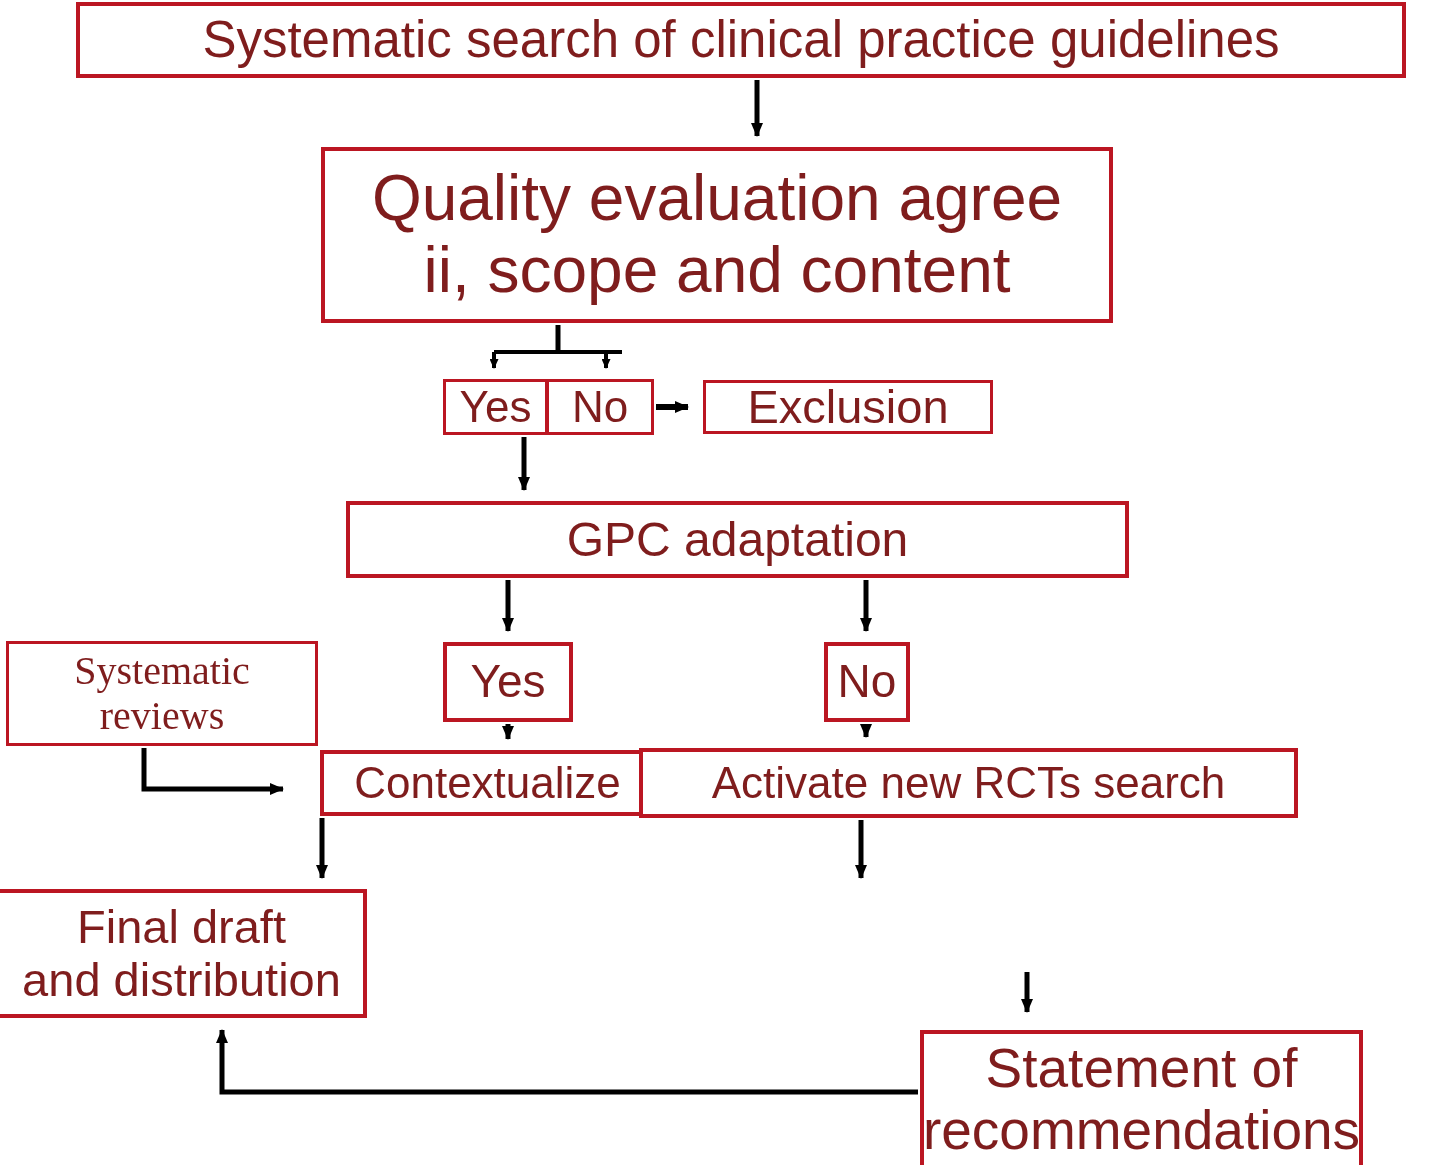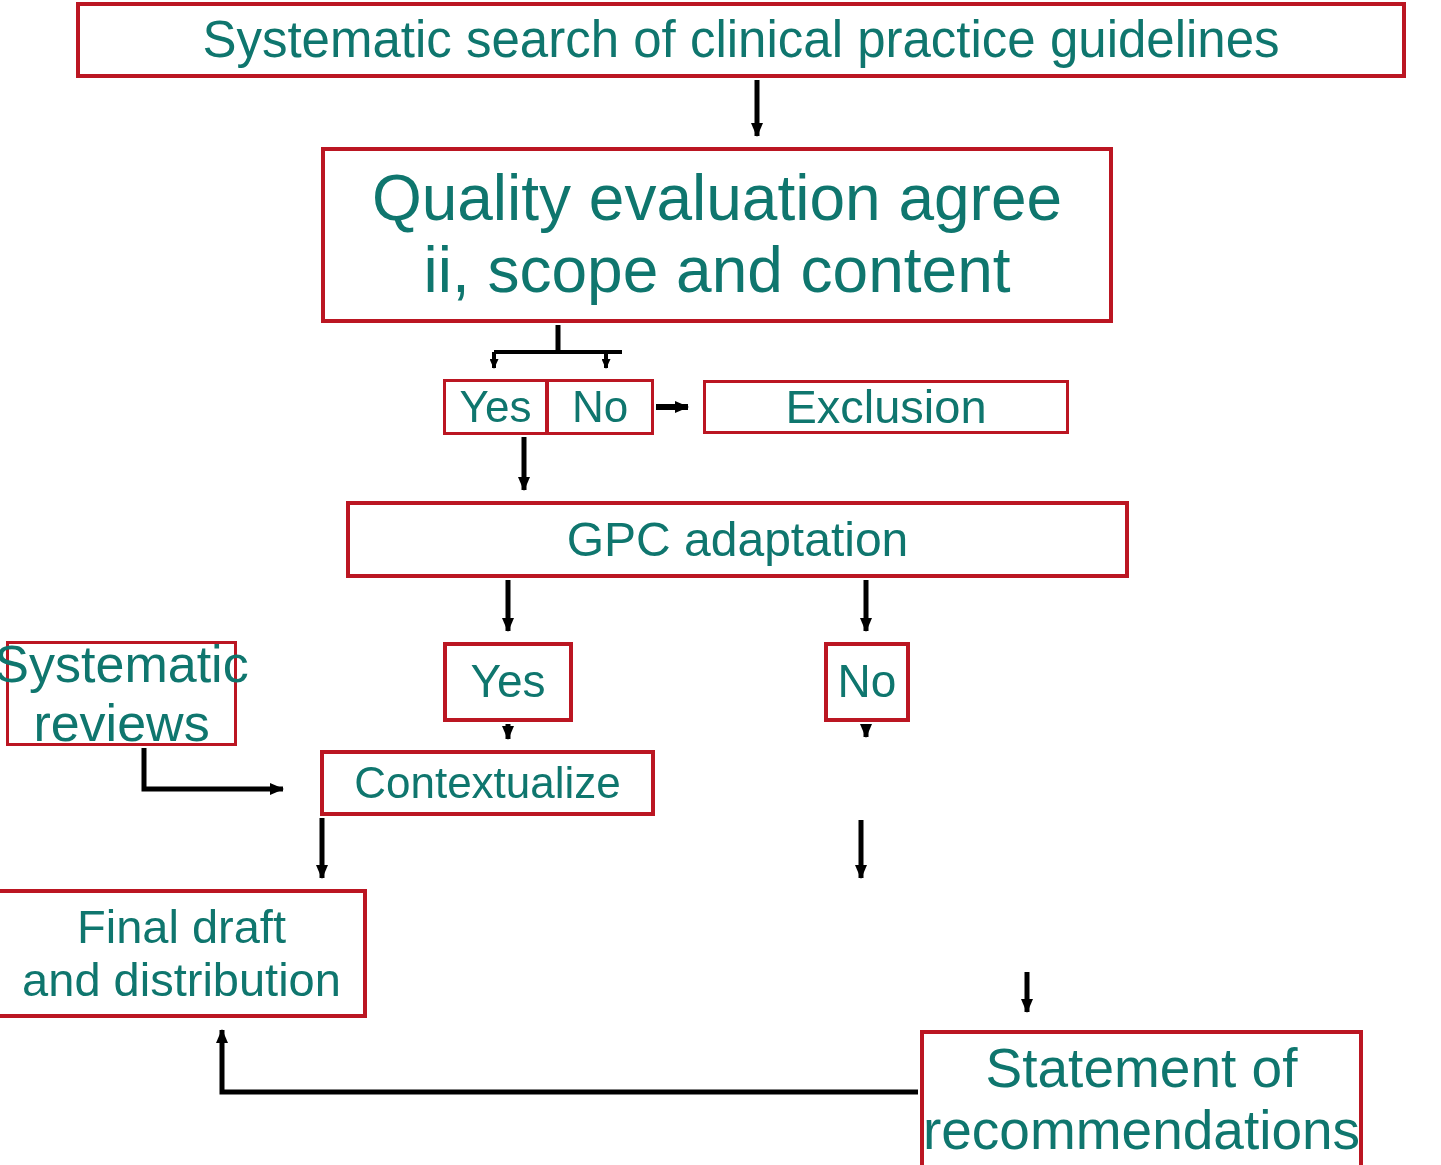--- a/index.html
+++ b/index.html
@@ -19,21 +19,21 @@
   }
   .node {
     position: absolute;
     box-sizing: border-box;
     background: #ffffff;
     border: 4px solid #bb1622;
     display: flex;
     align-items: center;
     justify-content: center;
     text-align: center;
-    color: #0f766e;
+    color: #7f1d1d;
     line-height: 1.12;
     font-family: "Liberation Sans", sans-serif;
     white-space: pre-line;
     z-index: 2;
   }
   .node.thin { border-width: 3px; }
   .edges-layer {
     position: absolute;
     left: 0;
     top: 0;
@@ -93,33 +93,34 @@
 
   <div class="node" style="left:76px; top:2px; width:1330px; height:76px; font-size:51px;">Systematic search of clinical practice guidelines</div>
 
   <div class="node" style="left:321px; top:147px; width:792px; height:176px; font-size:64px;">Quality evaluation agree
 ii, scope and content</div>
 
   <div class="node thin" style="left:443px; top:379px; width:105px; height:56px; font-size:44px;">Yes</div>
 
   <div class="node thin" style="left:546px; top:379px; width:108px; height:56px; font-size:44px;">No</div>
 
-  <div class="node thin" style="left:703px; top:380px; width:366px; height:54px; font-size:47px;">Exclusion</div>
+  <div class="node thin" style="left:703px; top:380px; width:290px; height:54px; font-size:47px;">Exclusion</div>
 
   <div class="node" style="left:321px; top:501px; width:783px; height:77px; font-size:48px;margin-left:25px;">GPC adaptation</div>
 
   <div class="node" style="left:443px; top:642px; width:130px; height:80px; font-size:46px;">Yes</div>
 
   <div class="node" style="left:824px; top:642px; width:86px; height:80px; font-size:46px;">No</div>
 
-  <div class="node thin" style="left:6px; top:641px; width:231px; height:105px; font-size:52px;">Systematic
+  <div class="node thin" style="left:6px; top:641px; width:312px; height:105px; font-size:40px;font-family:Liberation Serif, serif;">Systematic
 reviews</div>
 
   <div class="node" style="left:304px; top:750px; width:335px; height:66px; font-size:44px;margin-left:16px;">Contextualize</div>
 
+  <div class="node" style="left:639px; top:748px; width:659px; height:70px; font-size:44px;">Activate new RCTs search</div>
 
   <div class="node" style="left:-4px; top:889px; width:371px; height:129px; font-size:47px;">Final draft
 and distribution</div>
 
 
   <div class="node" style="left:920px; top:1030px; width:443px; height:140px; font-size:55px;">Statement of
 recommendations</div>
 
 </div>
 

